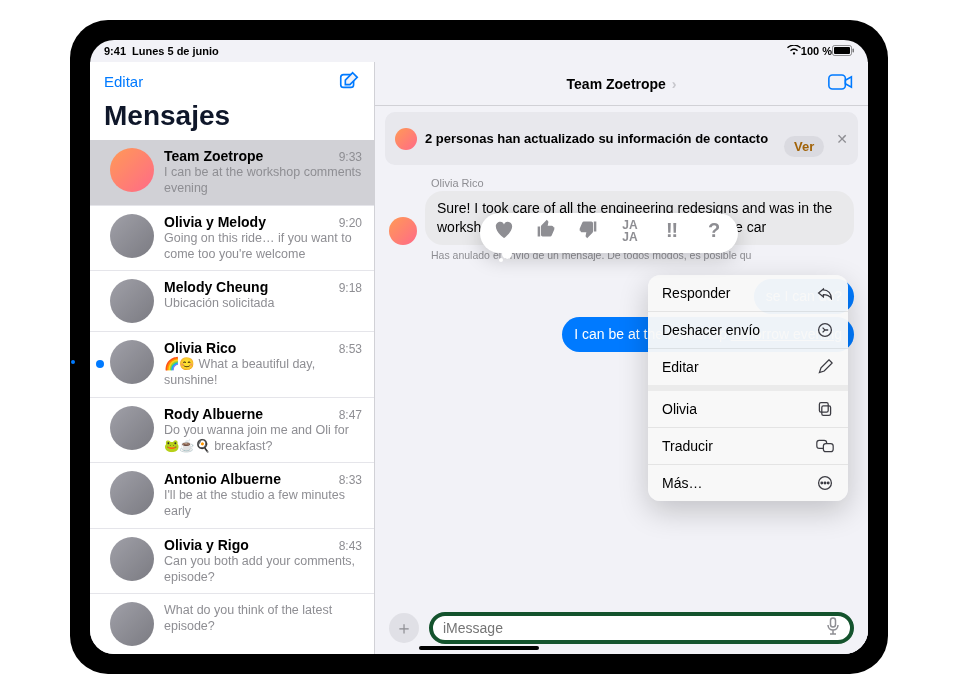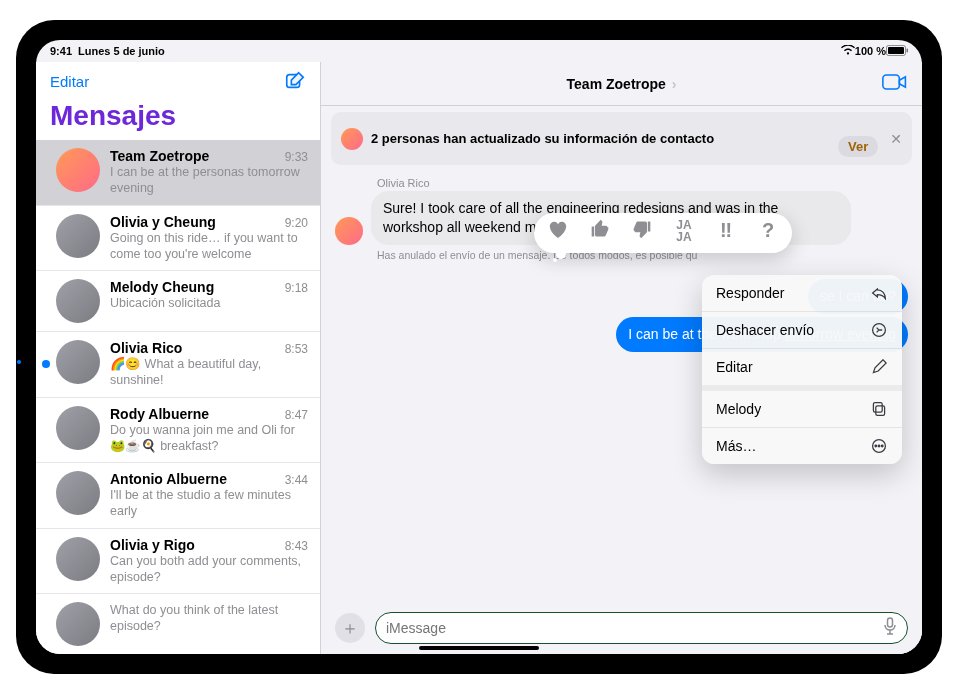--- a/index.html
+++ b/index.html
@@ -1,32 +1,32 @@
 <!DOCTYPE html>
 <html><head>
   <meta charset="utf-8">
   <style>
     * { margin: 0; padding: 0; box-sizing: border-box; font-family: -apple-system, BlinkMacSystemFont, "Segoe UI", sans-serif; }
     body { background: #fff; display: flex; justify-content: center; align-items: center; min-height: 694px; }
     
-    .device-frame { width: 926px; height: 654px; background: #000; border-radius: 38px; padding: 20px; position: relative; }
+    .device-frame { width: 818px; height: 654px; background: #000; border-radius: 38px; padding: 20px; position: relative; }
     .screen { width: 100%; height: 100%; background: #f2f2f7; border-radius: 24px; overflow: hidden; position: relative; display: flex; flex-direction: column; }
     
     .status-bar { height: 22px; display: flex; justify-content: space-between; align-items: center; padding: 0 14px; font-size: 11px; font-weight: 600; color: #000; }
     .status-left { display: flex; gap: 6px; align-items: center; }
     .status-right { display: flex; align-items: center; }
     
     .app-content { flex: 1; display: flex; overflow: hidden; position: relative; }
     
     
     .sidebar { width: 285px; background: #fff; border-right: 1px solid #d1d1d6; display: flex; flex-direction: column; overflow: hidden; }
     .sidebar-header { padding: 8px 14px 4px; display: flex; justify-content: space-between; align-items: center; }
     .edit-link { color: #007aff; font-size: 15px; }
     .compose-icon { color: #007aff; width: 22px; height: 22px; }
-    .sidebar-title { font-size: 28px; font-weight: 700; padding: 4px 14px 8px; color: #6d28d9; }
+    .sidebar-title { font-size: 28px; font-weight: 700; padding: 4px 14px 8px; color: #0f172a; }
     
     .convo-list { flex: 1; overflow-y: auto; }
     .convo-item { display: flex; padding: 8px 12px 8px 8px; gap: 10px; border-bottom: 0.5px solid #e5e5ea; position: relative; }
     .convo-item.selected { background: #d1d1d6; }
     .convo-unread { width: 8px; height: 8px; background: #007aff; border-radius: 50%; position: absolute; left: 6px; top: 28px; }
     .convo-avatar { width: 44px; height: 44px; border-radius: 50%; background: linear-gradient(135deg,#a0a0a8,#7b7b82); flex-shrink: 0; margin-left: 12px; }
     .convo-avatar.group { background: linear-gradient(135deg,#ff9a56,#ff6a88); position: relative; }
     .convo-body { flex: 1; min-width: 0; }
     .convo-top { display: flex; justify-content: space-between; align-items: baseline; gap: 6px; }
     .convo-name { font-size: 14px; font-weight: 600; color: #000; white-space: nowrap; overflow: hidden; text-overflow: ellipsis; }
@@ -66,21 +66,21 @@
     
     .context-menu { position: absolute; top: 104px; right: 20px; width: 200px; background: rgba(248,248,248,0.96); border-radius: 12px; overflow: hidden; box-shadow: 0 10px 30px rgba(0,0,0,0.2); z-index: 4; }
     .menu-item { display: flex; justify-content: space-between; align-items: center; padding: 10px 14px; font-size: 14px; color: #000; border-bottom: 0.5px solid rgba(0,0,0,0.08); }
     .menu-item:nth-child(3) { border-bottom: 6px solid rgba(0,0,0,0.05); }
     .menu-item:last-child { border-bottom: none; text-align: center; }
     .menu-icon { color: #3c3c43; width: 18px; display: flex; justify-content: center; }
     
     
     .compose { display: flex; align-items: center; gap: 10px; padding: 8px 14px 10px; background: #f2f2f7; }
     .compose-plus { width: 30px; height: 30px; border-radius: 50%; background: rgba(120,120,128,0.14); display: flex; align-items: center; justify-content: center; color: #8e8e93; font-size: 18px; }
-    .compose-field { flex: 1; height: 32px; border: 1px solid #14532d; border-radius: 16px; background: #fff; display: flex; align-items: center; padding: 0 10px; gap: 37px; }
+    .compose-field { flex: 1; height: 32px; border: 4px solid #14532d; border-radius: 16px; background: #fff; display: flex; align-items: center; padding: 0 10px; gap: 37px; }
     .compose-field input { flex: 1; border: none; outline: none; font-size: 14px; color: #8e8e93; background: transparent; }
     .mic { color: #8e8e93; }
     
     .home-indicator { position: absolute; bottom: 4px; left: 50%; transform: translateX(-50%); width: 120px; height: 4px; background: #000; border-radius: 3px; }
     
     .edge-dot { position: absolute; left: 1px; top: 340px; width: 4px; height: 4px; background: #007aff; border-radius: 50%; }
   </style>
 </head>
 <body>
 
@@ -125,29 +125,29 @@
         <div class="sidebar-title">Mensajes</div>
         <div class="convo-list" id="convo-list">
             <div class="convo-item selected">
 
     <div class="convo-avatar group"></div>
     <div class="convo-body">
       <div class="convo-top">
         <div class="convo-name">Team Zoetrope</div>
         <div class="convo-time">9:33</div>
       </div>
-      <div class="convo-preview">I can be at the personas tomorrow evening</div>
-    </div>
-            </div>
-            <div class="convo-item">
-
-    <div class="convo-avatar "></div>
-    <div class="convo-body">
-      <div class="convo-top">
-        <div class="convo-name">Olivia y Cheung</div>
+      <div class="convo-preview">I can be at the workshop comments evening</div>
+    </div>
+            </div>
+            <div class="convo-item">
+
+    <div class="convo-avatar "></div>
+    <div class="convo-body">
+      <div class="convo-top">
+        <div class="convo-name">Olivia y Melody</div>
         <div class="convo-time">9:20</div>
       </div>
       <div class="convo-preview">Going on this ride… if you want to come too you're welcome</div>
     </div>
             </div>
             <div class="convo-item">
 
     <div class="convo-avatar "></div>
     <div class="convo-body">
       <div class="convo-top">
@@ -178,21 +178,21 @@
       </div>
       <div class="convo-preview">Do you wanna join me and Oli for 🐸☕🍳 breakfast?</div>
     </div>
             </div>
             <div class="convo-item">
 
     <div class="convo-avatar "></div>
     <div class="convo-body">
       <div class="convo-top">
         <div class="convo-name">Antonio Albuerne</div>
-        <div class="convo-time">3:44</div>
+        <div class="convo-time">8:33</div>
       </div>
       <div class="convo-preview">I'll be at the studio a few minutes early</div>
     </div>
             </div>
             <div class="convo-item">
 
     <div class="convo-avatar "></div>
     <div class="convo-body">
       <div class="convo-top">
         <div class="convo-name">Olivia y Rigo</div>
@@ -296,25 +296,34 @@
               </div>
               <div class="menu-item">
                 <span>Editar</span>
                 <span class="menu-icon">
                   <svg width="16" height="16" viewBox="0 0 20 20" fill="none" stroke="currentColor" stroke-width="1.6">
                     <path d="M3 17l2-6L15 1l4 4L9 15l-6 2z"></path>
                   </svg>
                 </span>
               </div>
               <div class="menu-item">
-                <span>Melody</span>
+                <span>Olivia</span>
                 <span class="menu-icon">
                   <svg width="16" height="16" viewBox="0 0 20 20" fill="none" stroke="currentColor" stroke-width="1.6">
                     <rect x="6" y="6" width="11" height="12" rx="2"></rect>
                     <rect x="3" y="2" width="11" height="12" rx="2"></rect>
+                  </svg>
+                </span>
+              </div>
+              <div class="menu-item">
+                <span>Traducir</span>
+                <span class="menu-icon">
+                  <svg width="18" height="14" viewBox="0 0 22 16" fill="none" stroke="currentColor" stroke-width="1.5">
+                    <rect x="1" y="1" width="12" height="10" rx="3"></rect>
+                    <rect x="9" y="5" width="12" height="10" rx="3" fill="#f8f8f8"></rect>
                   </svg>
                 </span>
               </div>
               <div class="menu-item">
                 <span>Más…</span>
                 <span class="menu-icon">
                   <svg width="16" height="16" viewBox="0 0 20 20" fill="none" stroke="currentColor" stroke-width="1.6">
                     <circle cx="10" cy="10" r="8"></circle>
                     <circle cx="6" cy="10" r="1" fill="currentColor"></circle>
                     <circle cx="10" cy="10" r="1" fill="currentColor"></circle>

